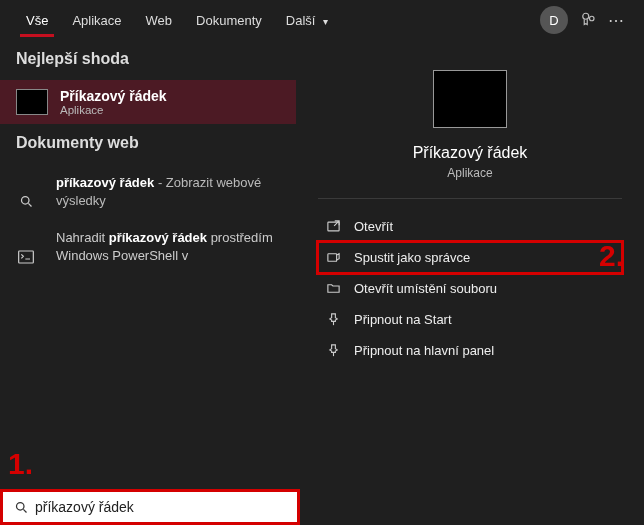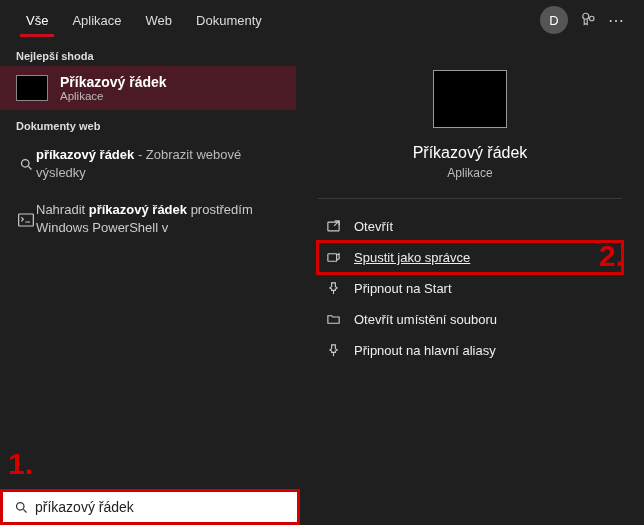--- a/index.html
+++ b/index.html
@@ -20,32 +20,32 @@
     display: flex; align-items: center; justify-content: center;
     font-size: 13px; color: #fff; margin: 0 6px;
   }
   .reward-icon { width: 28px; height: 28px; display:flex; align-items:center; justify-content:center; color:#ccc; }
   .ellipsis { color:#ccc; font-size:16px; padding: 0 6px; cursor:pointer; }
 
   .body { display: flex; height: calc(100% - 40px - 36px); }
 
   
   .left { width: 296px; overflow: hidden; }
-  .section-head { font-size: 11px; color: #ddd; padding: 10px 16px 4px; font-weight: 600; }
+  .section-head { font-size: 16px; color: #ddd; padding: 10px 16px 12px; font-weight: 600; }
   .best-match {
     display:flex; align-items:center; gap:12px; padding:8px 16px;
     background: linear-gradient(#4c1a24,#4c1a24);
   }
   .cmd-thumb {
     width: 32px; height: 26px; background:#000; border:1px solid #888;
   }
   .bm-title { font-size: 14px; font-weight: 600; }
   .bm-sub { font-size: 11.5px; color: #bbb; }
 
-  .row { display:flex; align-items:center; gap:0; padding:10px 16px; cursor:pointer; }
+  .row { display:flex; align-items:flex-end; gap:20px; padding:10px 16px; cursor:pointer; }
   .row .ico { width:20px; display:flex; justify-content:center; color:#ccc; flex-shrink:0; padding-top:2px; }
   .row .txt { font-size:13px; color:#fff; line-height:1.35; }
   .row .txt .dim { color:#bbb; }
   .row .txt .intro { color:#ccc; }
 
   
   .right { flex:1; border-left: 0; padding-top:6px; }
   .right-inner { padding: 10px 22px 0 22px; }
   .preview {
     display:flex; flex-direction:column; align-items:center;
@@ -58,21 +58,21 @@
   .preview .p-title { font-size: 16px; color:#fff; margin-bottom:4px; }
   .preview .p-sub { font-size: 12px; color:#bbb; }
 
   .actions { margin-top: 12px; position: relative; }
   .action {
     display:flex; align-items:center; gap:12px;
     font-size:13px; color:#eee; padding:8px 6px; cursor:pointer;
   }
   .action .aico { width:18px; display:flex; justify-content:center; color:#ccc; }
 
-  .red-box { outline: 3px solid #d40000; outline-offset: -1px; text-decoration: underline; }
+  .red-box { outline: 3px solid #d40000; outline-offset: -1px; }
 
   .callout {
     position:absolute; color:#d40000; font-size:30px; font-weight:700;
   }
 
   
   .searchbar {
     position:absolute; left:0; right:0; bottom:0; height:36px;
     background:#fff; display:flex; align-items:center; padding:0 8px;
     border: 3px solid #d40000; border-right: 3px solid #d40000;
@@ -87,20 +87,24 @@
   svg { display:block; }
 </style>
 </head>
 <body>
 
 <div class="tabs">
   <div class="tab active"><span>Vše</span></div>
   <div class="tab"><span>Aplikace</span></div>
   <div class="tab"><span>Web</span></div>
   <div class="tab"><span>Dokumenty</span></div>
+  <div class="tab">
+    <span>Další</span>
+    <span class="chev">▾</span>
+  </div>
   <div class="tab-spacer"></div>
   <div class="avatar">
       <span>D</span>
     </div>
   <div class="reward-icon">
     <svg width="18" height="18" viewBox="0 0 24 24" fill="none" stroke="#bbb" stroke-width="1.6">
       <circle cx="9" cy="7" r="4"></circle>
         <path d="M7 11v7l2-1 2 1v-7"></path>
         <circle cx="17" cy="10" r="3"></circle>
     </svg>
@@ -167,42 +171,42 @@
             <svg width="15" height="15" viewBox="0 0 24 24" fill="none" stroke="#ccc" stroke-width="1.8">
                 <rect x="3" y="6" width="14" height="12" rx="1"></rect>
                 <path d="M17 8l4-2v8l-4 2"></path>
               </svg>
           </span>
           <span>Spustit jako správce</span>
         </div>
         <div class="action">
           <span class="aico">
             <svg width="15" height="15" viewBox="0 0 24 24" fill="none" stroke="#ccc" stroke-width="1.8">
+                <path d="M3 6h6l2 2h10v10H3z"></path>
+              </svg>
+          </span>
+          <span>Otevřít umístění souboru</span>
+        </div>
+        <div class="action">
+          <span class="aico">
+            <svg width="15" height="15" viewBox="0 0 24 24" fill="none" stroke="#ccc" stroke-width="1.8">
                 <path d="M9 3h6v6l3 2-3 2v2H9v-2l-3-2 3-2z"></path>
                 <path d="M12 15v6"></path>
               </svg>
           </span>
           <span>Připnout na Start</span>
         </div>
         <div class="action">
           <span class="aico">
             <svg width="15" height="15" viewBox="0 0 24 24" fill="none" stroke="#ccc" stroke-width="1.8">
-                <path d="M3 6h6l2 2h10v10H3z"></path>
-              </svg>
-          </span>
-          <span>Otevřít umístění souboru</span>
-        </div>
-        <div class="action">
-          <span class="aico">
-            <svg width="15" height="15" viewBox="0 0 24 24" fill="none" stroke="#ccc" stroke-width="1.8">
                 <path d="M9 3h6v6l3 2-3 2v2H9v-2l-3-2 3-2z"></path>
                 <path d="M12 15v6"></path>
               </svg>
           </span>
-          <span>Připnout na hlavní aliasy</span>
+          <span>Připnout na hlavní panel</span>
         </div>
 
         <div class="callout" style="right:-2px; top:28px;">2.</div>
       </div>
     </div>
   </div>
 </div>
 
 <div class="callout" style="left:8px; bottom:44px;">1.</div>
 

